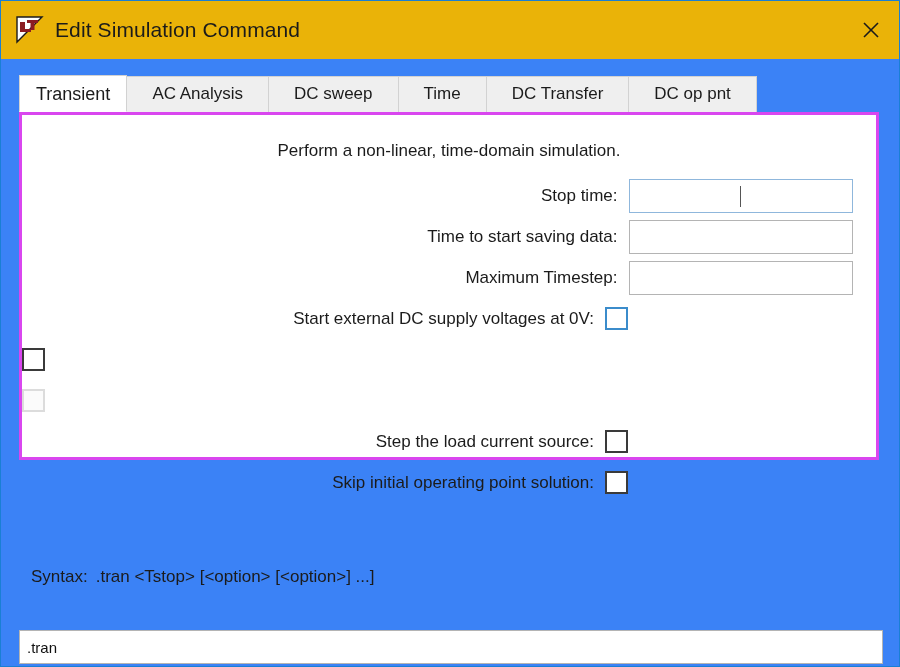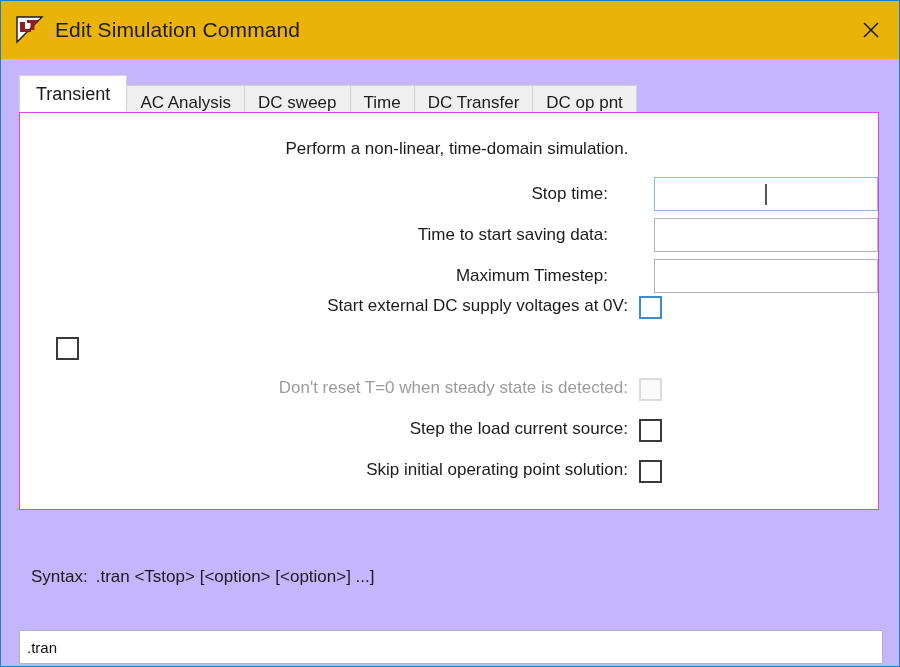--- a/index.html
+++ b/index.html
@@ -62,40 +62,40 @@
     justify-content: center;
     cursor: pointer;
     background: transparent;
     border: none;
   }
   .close-btn svg { display: block; }
 
   
   .dialog-body {
     flex: 1 1 auto;
-    background: #c4b5fd;
+    background: #3b82f6;
     position: relative;
     padding: 0;
   }
 
   
   .tabstrip {
     position: absolute;
     left: 18px;
     top: 17px;
     width: 860px;
     height: 36px;
     display: flex;
     align-items: flex-end;
     box-sizing: border-box;
   }
   .tab {
-    height: 27px;
+    height: 36px;
     line-height: 33px;
-    padding: 0 13px;
+    padding: 0 25px;
     font-size: 17px;
     color: #1b1b1b;
     background: #efefef;
     border: 1px solid #d2d2d2;
     border-bottom: none;
     box-sizing: border-box;
     cursor: pointer;
     white-space: nowrap;
     margin-right: -1px;
   }
@@ -110,42 +110,41 @@
     position: relative;
     z-index: 3;
   }
 
   
   .tabpanel {
     position: absolute;
     left: 18px;
     top: 53px;
     width: 860px;
-    height: 398px;
-    background: #ffffff;
-    border: 1px solid #d946ef;
-    box-sizing: border-box;
-    padding-left: 16px;
+    height: 348px;
+    background: #ffffff;
+    border: 3px solid #d946ef;
+    box-sizing: border-box;
   }
 
   .panel-desc {
     text-align: center;
     font-size: 17px;
     color: #1b1b1b;
     margin-top: 26px;
   }
 
   
   .form {
     margin-top: 14px;
   }
   .frow {
     display: flex;
     align-items: center;
-    justify-content: space-between;
+    justify-content: center;
     height: 41px;
   }
   .frow .flabel {
     width: 583px;
     text-align: right;
     padding-right: 11px;
     font-size: 17px;
     color: #1b1b1b;
     box-sizing: border-box;
     white-space: nowrap;
@@ -176,23 +175,22 @@
     left: 111px;
     top: 7px;
     width: 1.5px;
     height: 21px;
     background: #555;
   }
 
   
   .crow {
     display: flex;
-    align-items: flex-start;
+    align-items: center;
     height: 41px;
-    margin-left: 20px;
   }
   .crow .clabel {
     width: 583px;
     text-align: right;
     padding-right: 11px;
     font-size: 17px;
     color: #1b1b1b;
     box-sizing: border-box;
     white-space: nowrap;
   }
@@ -300,21 +298,20 @@
         <div class="crow">
           <div class="clabel">Start external DC supply voltages at 0V:</div>
           <div class="cbox accent"></div>
         </div>
 
         <div class="crow">
           <div class="cbox"></div>
         </div>
 
         <div class="crow disabled">
-          <div class="clabel">Don't reset T=0 when steady state is detected:</div>
           <div class="cbox disabled"></div>
         </div>
 
         <div class="crow">
           <div class="clabel">Step the load current source:</div>
           <div class="cbox"></div>
         </div>
 
         <div class="crow">
           <div class="clabel">Skip initial operating point solution:</div>

